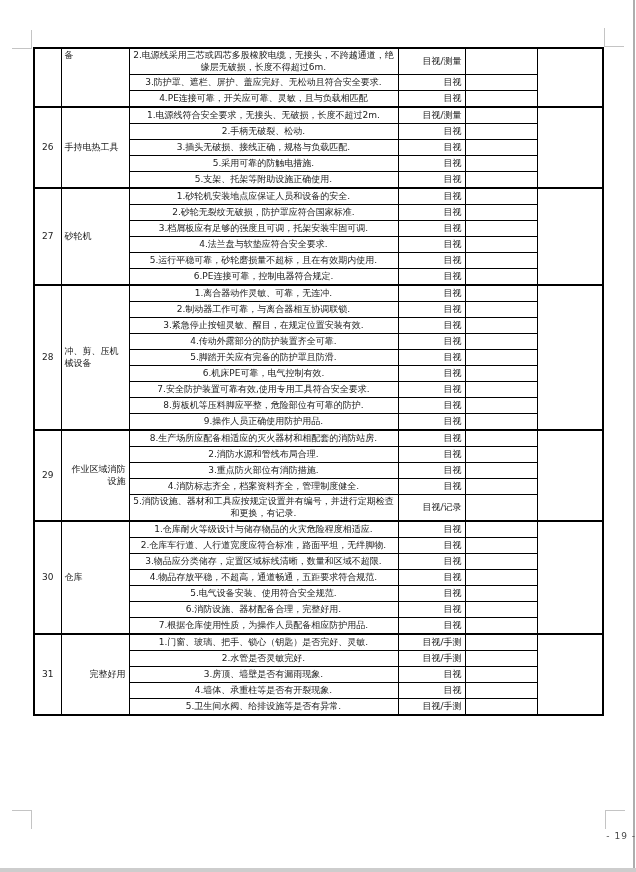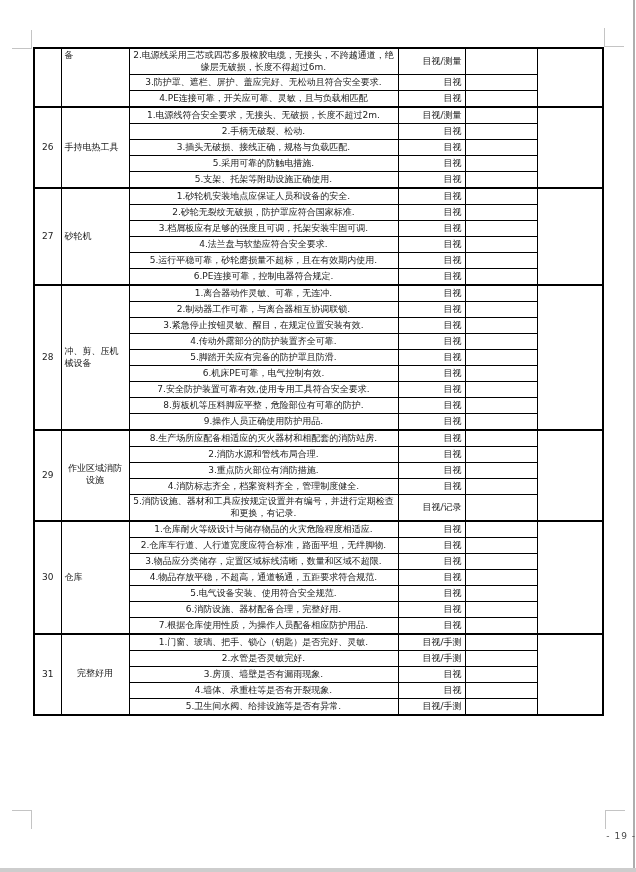--- a/index.html
+++ b/index.html
@@ -24,21 +24,21 @@
   }
   table.checklist td{
     border:1px solid #000;
     font-size:9px;line-height:11.5px;
     padding:1px 3px;vertical-align:middle;
     overflow:hidden;word-break:break-all;height:13px;
   }
   tr.group-start td{border-top-width:2px;}
   td.num{text-align:center;padding:1px 0;}
   td.cat{text-align:left;}
-  td.cat.center{text-align:center;font-family:Liberation Mono, monospace;}
+  td.cat.center{text-align:right;}
   td.cat.vtop{vertical-align:top;}
   td.item{text-align:center;}
   td.method{text-align:right;padding:1px 1px;}
   td.result,td.remark{background:#ffffff;}
   .footer{
     position:absolute;left:0;top:831px;width:636px;
     text-align:right;font-size:9px;color:#4a4a4a;letter-spacing:1px;
   }
 </style>
 </head>

